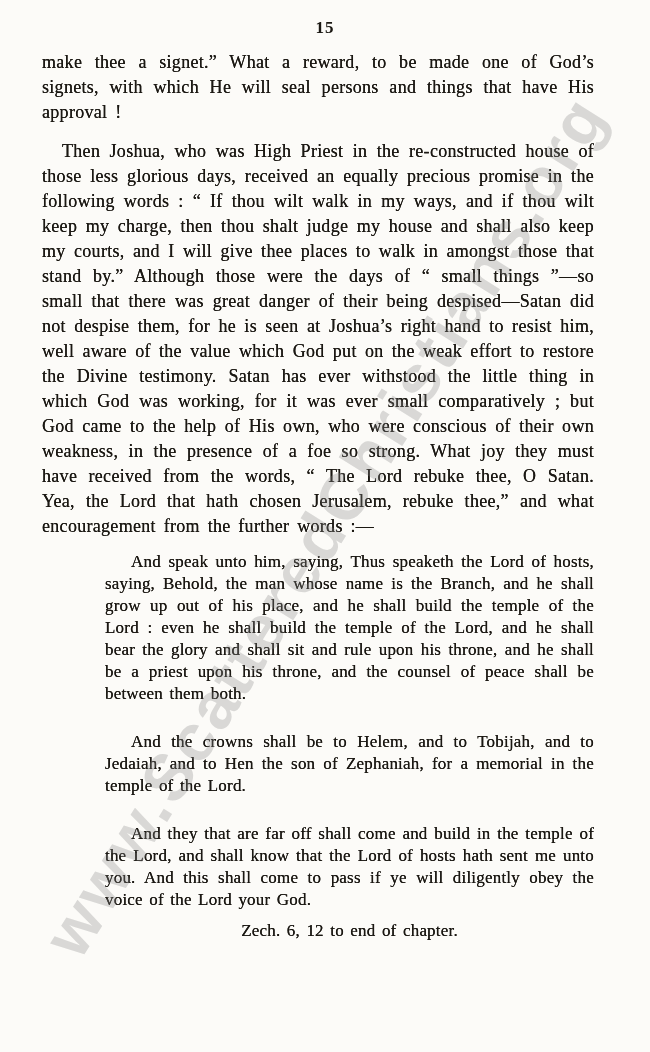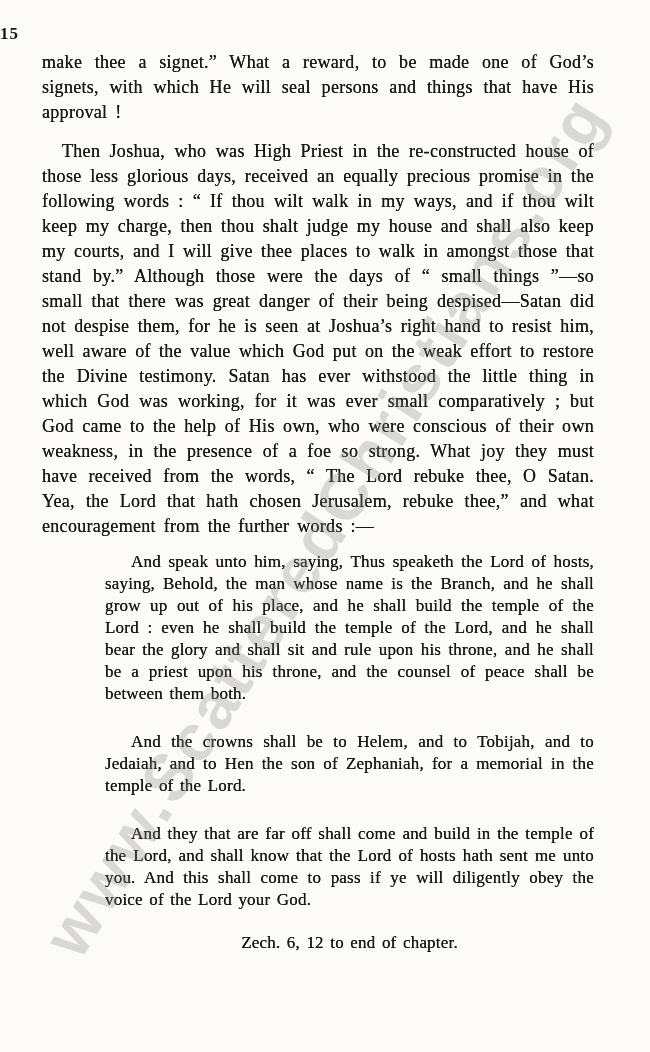--- a/index.html
+++ b/index.html
@@ -26,24 +26,24 @@
     font-family: "Liberation Sans", sans-serif;
     font-size: 66px;
     font-weight: bold;
     letter-spacing: 3px;
     white-space: nowrap;
     color: rgba(135, 135, 135, 0.30);
     z-index: 2;
     pointer-events: none;
   }
   .page-number {
-    text-align: left;
+    text-align: center;
     font-weight: bold;
     font-size: 17px;
-    padding-top: 24px;
+    padding-top: 18px;
     letter-spacing: 1px;
   }
   .text-block {
     position: absolute;
     left: 42px;
     right: 56px;
     top: 50px;
     z-index: 1;
   }
   p {
@@ -73,21 +73,21 @@
     text-align: justify;
     word-spacing: 2px;
     letter-spacing: 0.2px;
     text-indent: 26px;
     text-shadow: 0 0 0.4px currentColor;
   }
   .quote-para + .quote-para {
     margin-top: 26px;
   }
   .citation {
-    margin-top: 21px;
+    margin-top: 9px;
     font-size: 17px;
     line-height: 22px;
     text-align: center;
     text-indent: 0;
     word-spacing: 2px;
     letter-spacing: 0.2px;
     text-shadow: 0 0 0.4px currentColor;
   }
 </style>
 </head>

